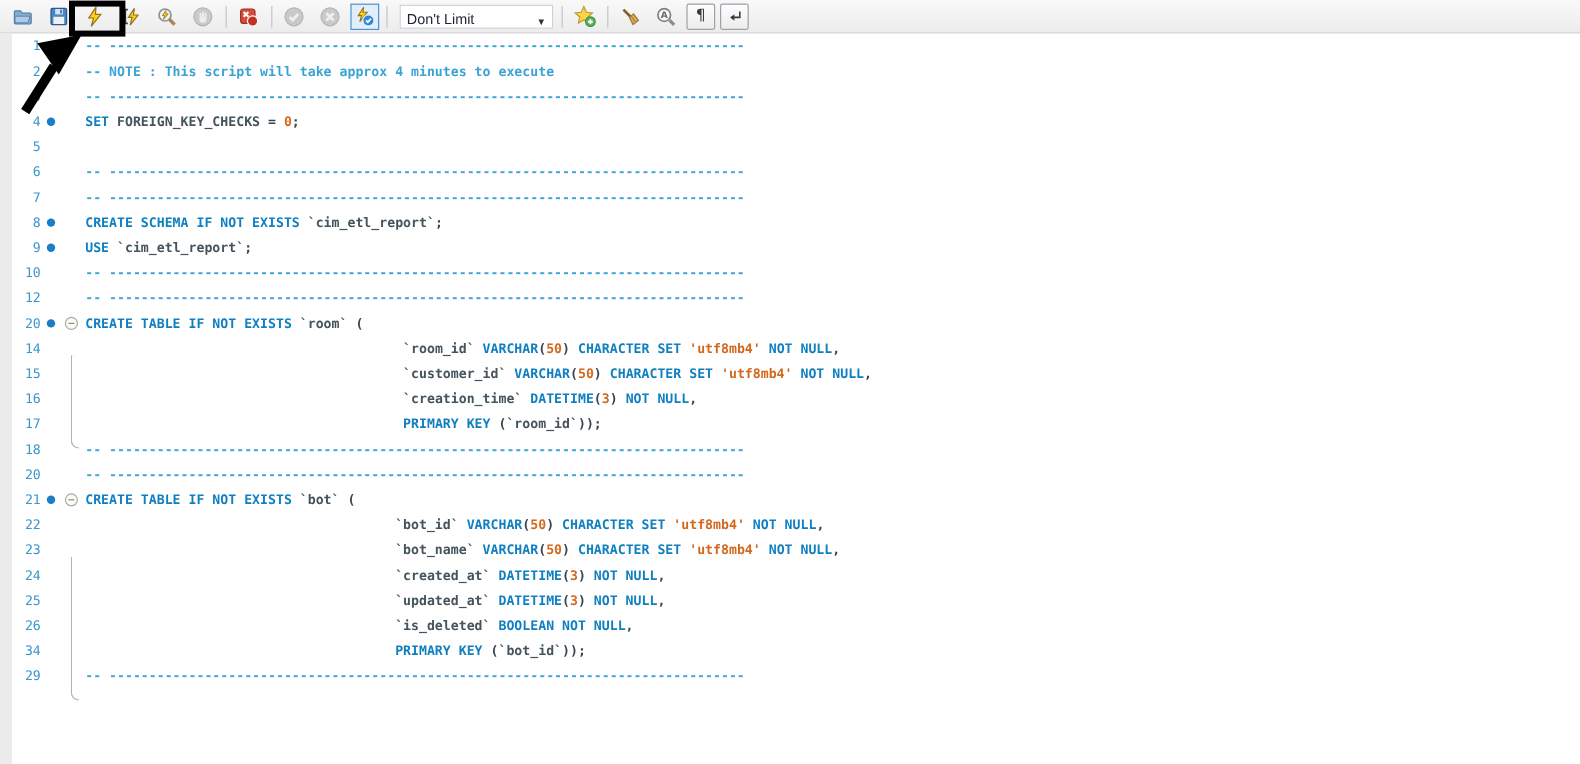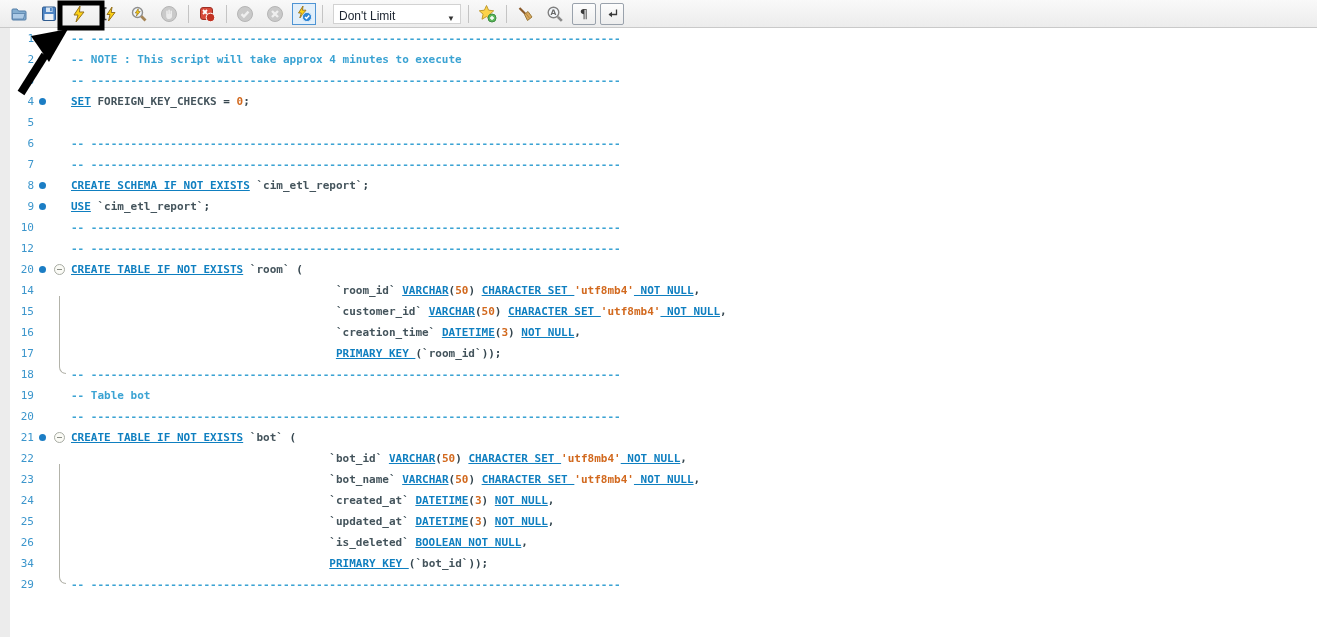--- a/index.html
+++ b/index.html
@@ -56,21 +56,21 @@
   .fold-col { width:23px; flex:none; display:flex; align-items:center; justify-content:center; }
   .fold-circle {
     width:11px; height:11px; border-radius:50%;
     border:1px solid #a8aca4; background:#fbfbf6; position:relative;
   }
   .fold-circle::after {
     content:""; position:absolute; left:2px; right:2px; top:4px; height:1px; background:#8a8e86;
   }
   .code { flex:1; }
   .seg-cm  { color:var(--cm,#3ba3d3); }
-  .seg-kw  { color:var(--kw,#0f7fc0);text-decoration:underline; }
+  .seg-kw  { color:var(--kw,#0f7fc0); }
   .seg-id  { color:var(--id,#44545c); }
   .seg-lit { color:var(--lit,#d2691e); }
   .seg-op  { color:var(--op,#35464f); }
   .fold-line {
     position:absolute; left:59px; width:7px;
     border-left:1px solid #b3b3aa; border-bottom:1px solid #b3b3aa;
     border-bottom-left-radius:7px;
   }
   
   .annotation {
@@ -222,21 +222,20 @@
       <div class="line"><span class="ln">8</span><span class="stmt-col"><span class="bullet"></span></span><span class="fold-col"></span><span class="code"><span class="seg-kw">CREATE SCHEMA IF NOT EXISTS</span><span class="seg-id"> `cim_etl_report`</span><span class="seg-op">;</span></span></div>
       <div class="line"><span class="ln">9</span><span class="stmt-col"><span class="bullet"></span></span><span class="fold-col"></span><span class="code"><span class="seg-kw">USE</span><span class="seg-id"> `cim_etl_report`</span><span class="seg-op">;</span></span></div>
       <div class="line"><span class="ln">10</span><span class="stmt-col"></span><span class="fold-col"></span><span class="code"><span class="seg-cm">-- --------------------------------------------------------------------------------</span></span></div>
       <div class="line"><span class="ln">12</span><span class="stmt-col"></span><span class="fold-col"></span><span class="code"><span class="seg-cm">-- --------------------------------------------------------------------------------</span></span></div>
       <div class="line"><span class="ln">20</span><span class="stmt-col"><span class="bullet"></span></span><span class="fold-col"><span class="fold-circle"></span></span><span class="code"><span class="seg-kw">CREATE TABLE IF NOT EXISTS</span><span class="seg-id"> `room` </span><span class="seg-op">(</span></span></div>
       <div class="line"><span class="ln">14</span><span class="stmt-col"></span><span class="fold-col"></span><span class="code"><span class="seg-id">                                        </span><span class="seg-id">`room_id` </span><span class="seg-kw">VARCHAR</span><span class="seg-op">(</span><span class="seg-lit">50</span><span class="seg-op">) </span><span class="seg-kw">CHARACTER SET </span><span class="seg-lit">'utf8mb4'</span><span class="seg-kw"> NOT NULL</span><span class="seg-op">,</span></span></div>
       <div class="line"><span class="ln">15</span><span class="stmt-col"></span><span class="fold-col"></span><span class="code"><span class="seg-id">                                        </span><span class="seg-id">`customer_id` </span><span class="seg-kw">VARCHAR</span><span class="seg-op">(</span><span class="seg-lit">50</span><span class="seg-op">) </span><span class="seg-kw">CHARACTER SET </span><span class="seg-lit">'utf8mb4'</span><span class="seg-kw"> NOT NULL</span><span class="seg-op">,</span></span></div>
       <div class="line"><span class="ln">16</span><span class="stmt-col"></span><span class="fold-col"></span><span class="code"><span class="seg-id">                                        </span><span class="seg-id">`creation_time` </span><span class="seg-kw">DATETIME</span><span class="seg-op">(</span><span class="seg-lit">3</span><span class="seg-op">) </span><span class="seg-kw">NOT NULL</span><span class="seg-op">,</span></span></div>
       <div class="line"><span class="ln">17</span><span class="stmt-col"></span><span class="fold-col"></span><span class="code"><span class="seg-id">                                        </span><span class="seg-kw">PRIMARY KEY </span><span class="seg-op">(</span><span class="seg-id">`room_id`</span><span class="seg-op">));</span></span></div>
       <div class="line"><span class="ln">18</span><span class="stmt-col"></span><span class="fold-col"></span><span class="code"><span class="seg-cm">-- --------------------------------------------------------------------------------</span></span></div>
-      <div class="line"><span class="ln">19</span><span class="stmt-col"></span><span class="fold-col"></span><span class="code"><span class="seg-cm">-- Table bot</span></span></div>
       <div class="line"><span class="ln">20</span><span class="stmt-col"></span><span class="fold-col"></span><span class="code"><span class="seg-cm">-- --------------------------------------------------------------------------------</span></span></div>
       <div class="line"><span class="ln">21</span><span class="stmt-col"><span class="bullet"></span></span><span class="fold-col"><span class="fold-circle"></span></span><span class="code"><span class="seg-kw">CREATE TABLE IF NOT EXISTS</span><span class="seg-id"> `bot` </span><span class="seg-op">(</span></span></div>
       <div class="line"><span class="ln">22</span><span class="stmt-col"></span><span class="fold-col"></span><span class="code"><span class="seg-id">                                       </span><span class="seg-id">`bot_id` </span><span class="seg-kw">VARCHAR</span><span class="seg-op">(</span><span class="seg-lit">50</span><span class="seg-op">) </span><span class="seg-kw">CHARACTER SET </span><span class="seg-lit">'utf8mb4'</span><span class="seg-kw"> NOT NULL</span><span class="seg-op">,</span></span></div>
       <div class="line"><span class="ln">23</span><span class="stmt-col"></span><span class="fold-col"></span><span class="code"><span class="seg-id">                                       </span><span class="seg-id">`bot_name` </span><span class="seg-kw">VARCHAR</span><span class="seg-op">(</span><span class="seg-lit">50</span><span class="seg-op">) </span><span class="seg-kw">CHARACTER SET </span><span class="seg-lit">'utf8mb4'</span><span class="seg-kw"> NOT NULL</span><span class="seg-op">,</span></span></div>
       <div class="line"><span class="ln">24</span><span class="stmt-col"></span><span class="fold-col"></span><span class="code"><span class="seg-id">                                       </span><span class="seg-id">`created_at` </span><span class="seg-kw">DATETIME</span><span class="seg-op">(</span><span class="seg-lit">3</span><span class="seg-op">) </span><span class="seg-kw">NOT NULL</span><span class="seg-op">,</span></span></div>
       <div class="line"><span class="ln">25</span><span class="stmt-col"></span><span class="fold-col"></span><span class="code"><span class="seg-id">                                       </span><span class="seg-id">`updated_at` </span><span class="seg-kw">DATETIME</span><span class="seg-op">(</span><span class="seg-lit">3</span><span class="seg-op">) </span><span class="seg-kw">NOT NULL</span><span class="seg-op">,</span></span></div>
       <div class="line"><span class="ln">26</span><span class="stmt-col"></span><span class="fold-col"></span><span class="code"><span class="seg-id">                                       </span><span class="seg-id">`is_deleted` </span><span class="seg-kw">BOOLEAN NOT NULL</span><span class="seg-op">,</span></span></div>
       <div class="line"><span class="ln">34</span><span class="stmt-col"></span><span class="fold-col"></span><span class="code"><span class="seg-id">                                       </span><span class="seg-kw">PRIMARY KEY </span><span class="seg-op">(</span><span class="seg-id">`bot_id`</span><span class="seg-op">));</span></span></div>
       <div class="line"><span class="ln">29</span><span class="stmt-col"></span><span class="fold-col"></span><span class="code"><span class="seg-cm">-- --------------------------------------------------------------------------------</span></span></div>
     </div>

